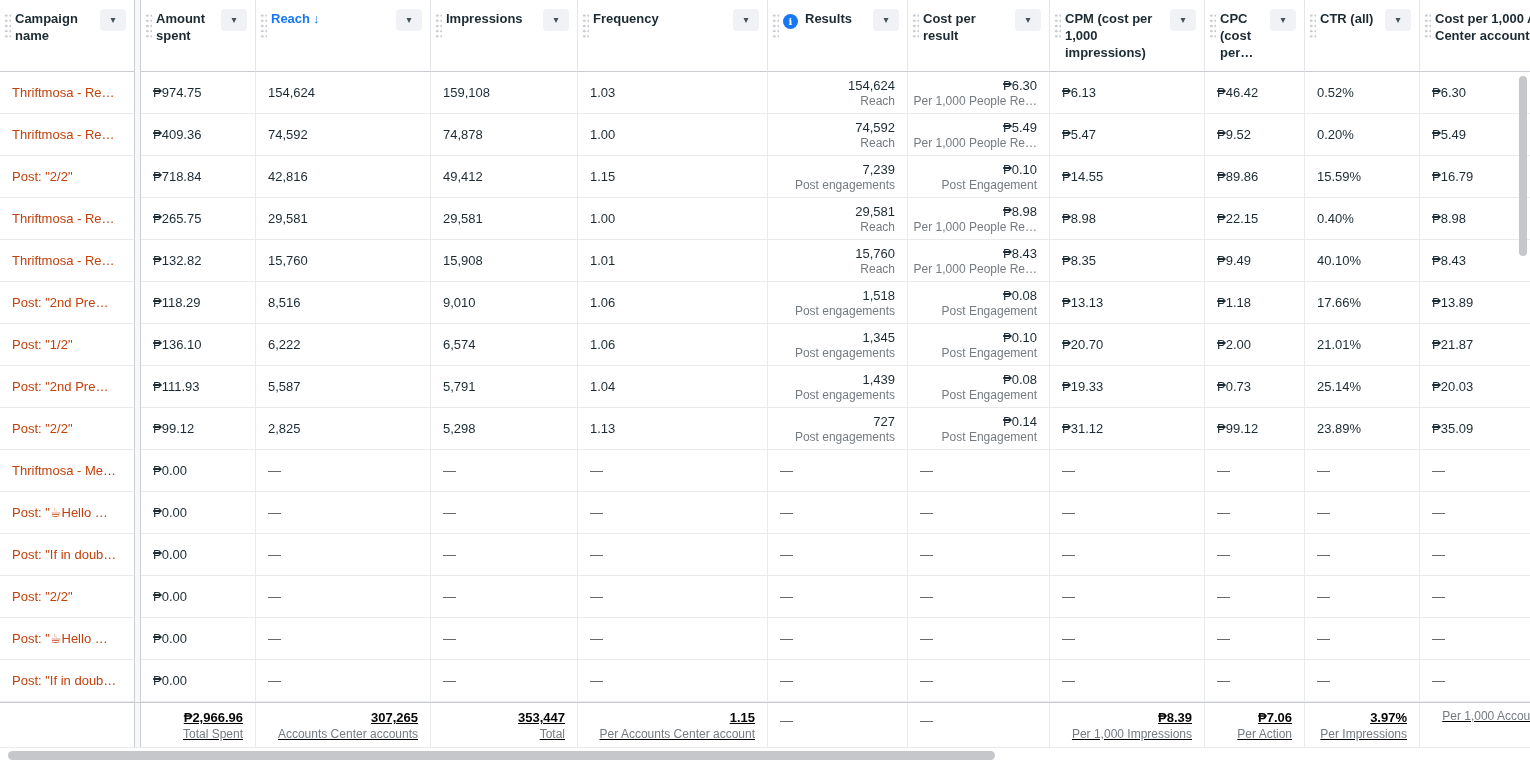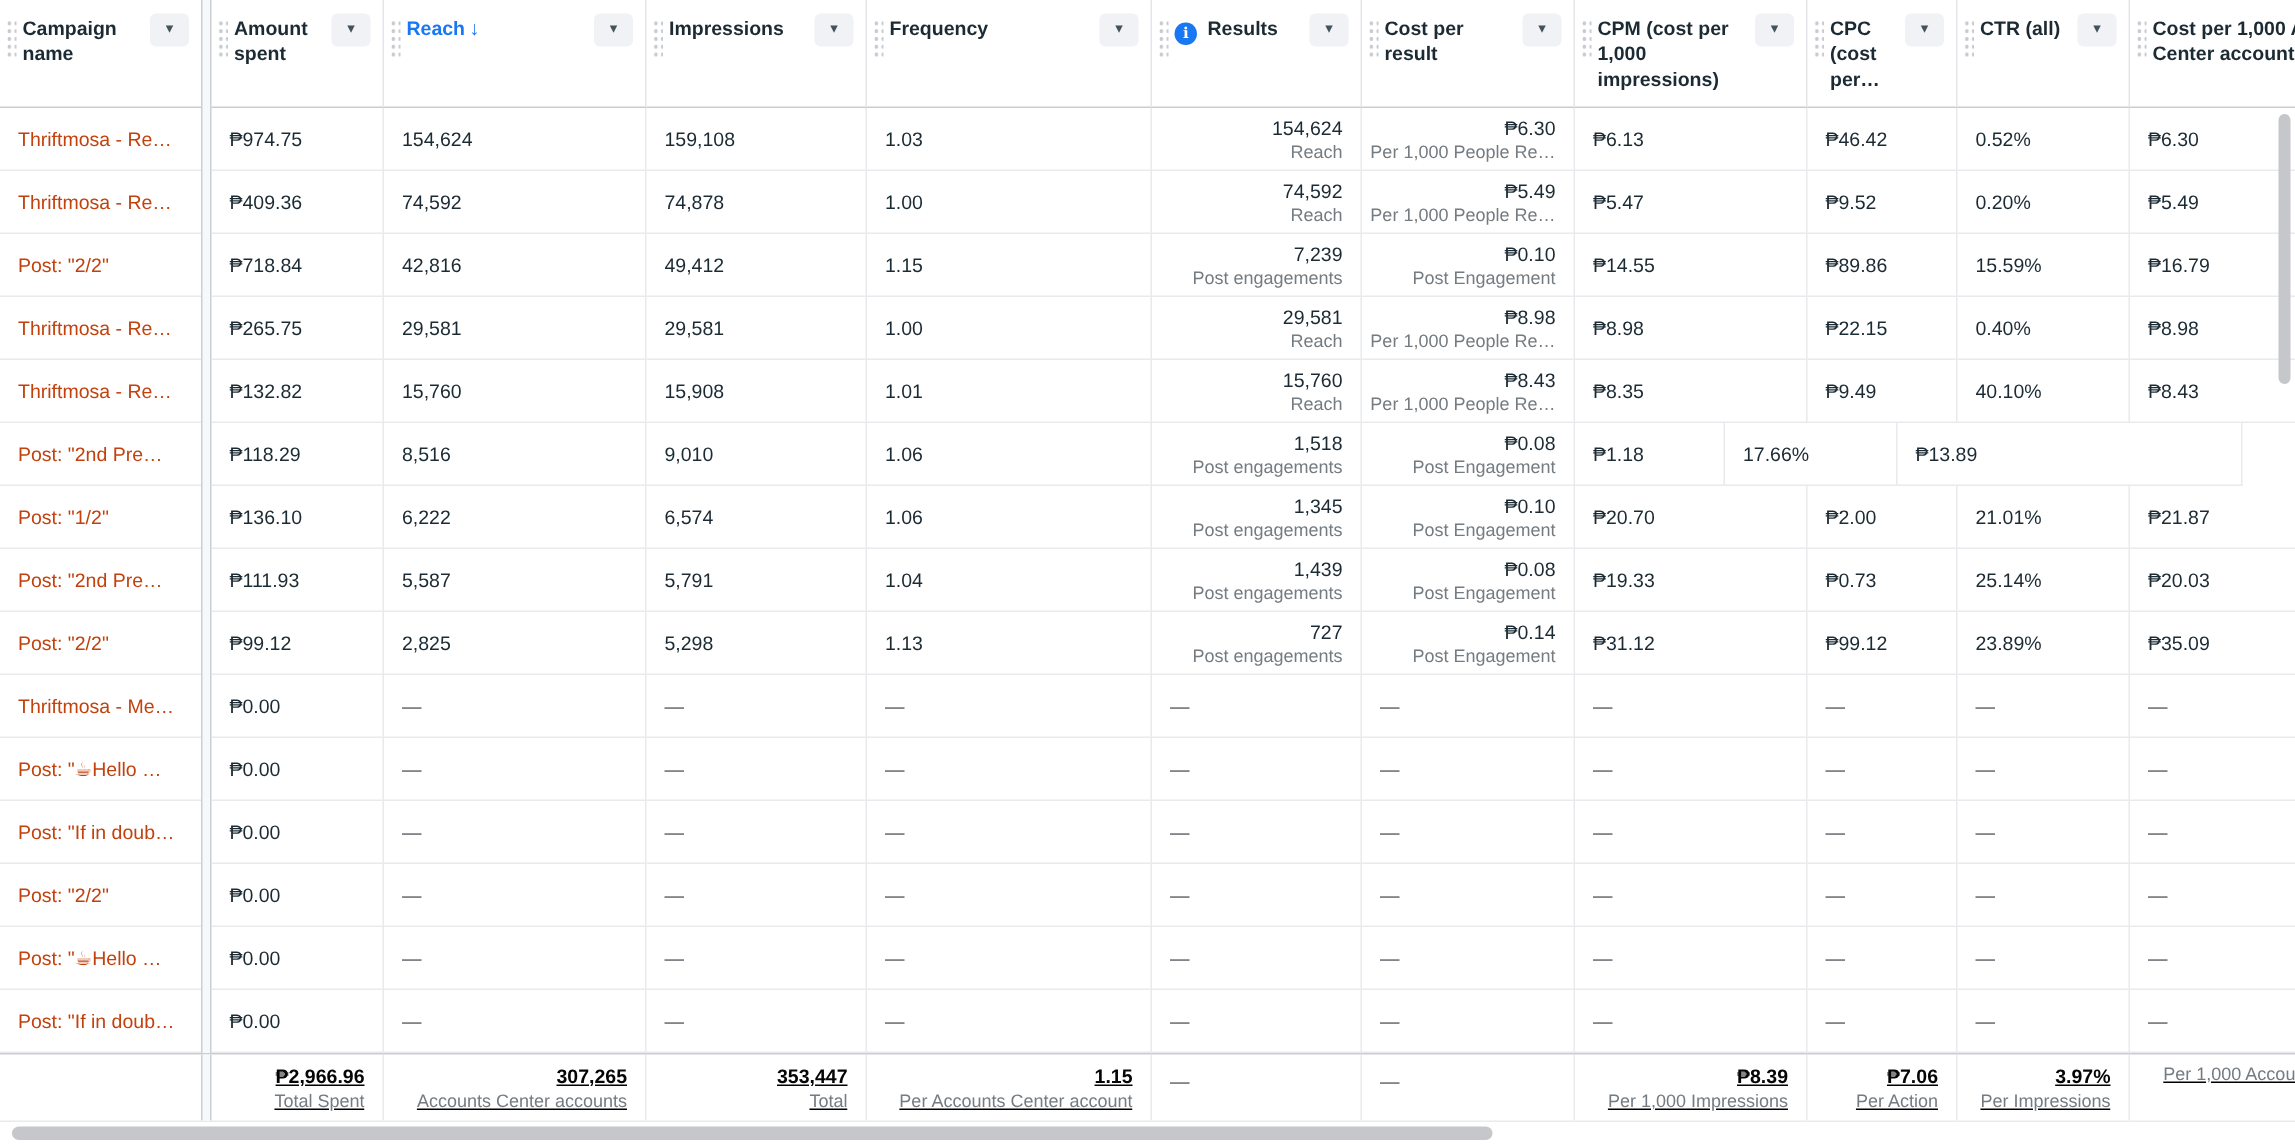--- a/index.html
+++ b/index.html
@@ -254,20 +254,21 @@
     <div class="cell c3">9,010</div>
     <div class="cell c4">1.06</div>
     <div class="cell c5 two">
       <div class="v">1,518</div>
       <div class="sub">Post engagements</div>
     </div>
     <div class="cell c6 two">
       <div class="v">₱0.08</div>
       <div class="sub">Post Engagement</div>
     </div>
+    <div class="cell c7">₱13.13</div>
     <div class="cell c8">₱1.18</div>
     <div class="cell c9">17.66%</div>
     <div class="cell c10">₱13.89</div>
   </div>
 
   <div class="row">
     <div class="cell c0 nrb">
       <a class="link">Post: "1/2"</a>
     </div>
     <div class="sep csep"></div>

